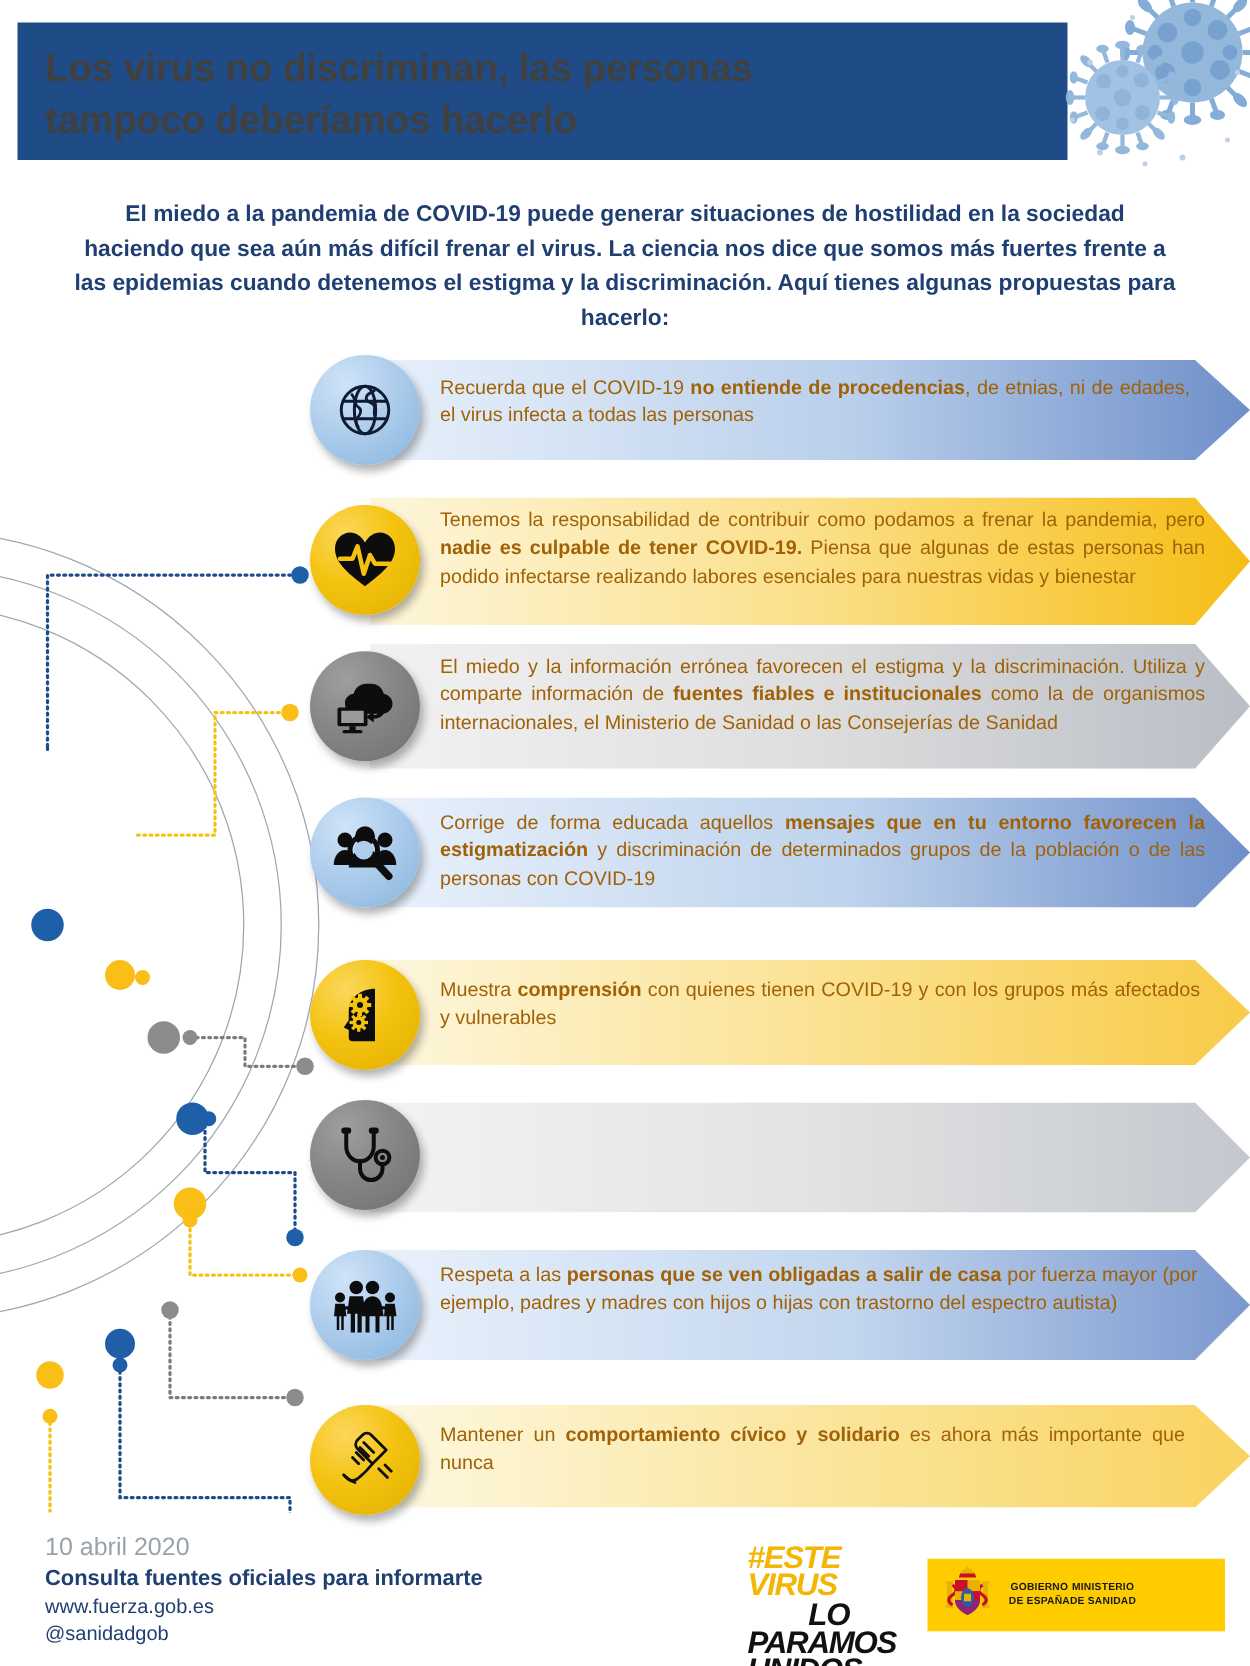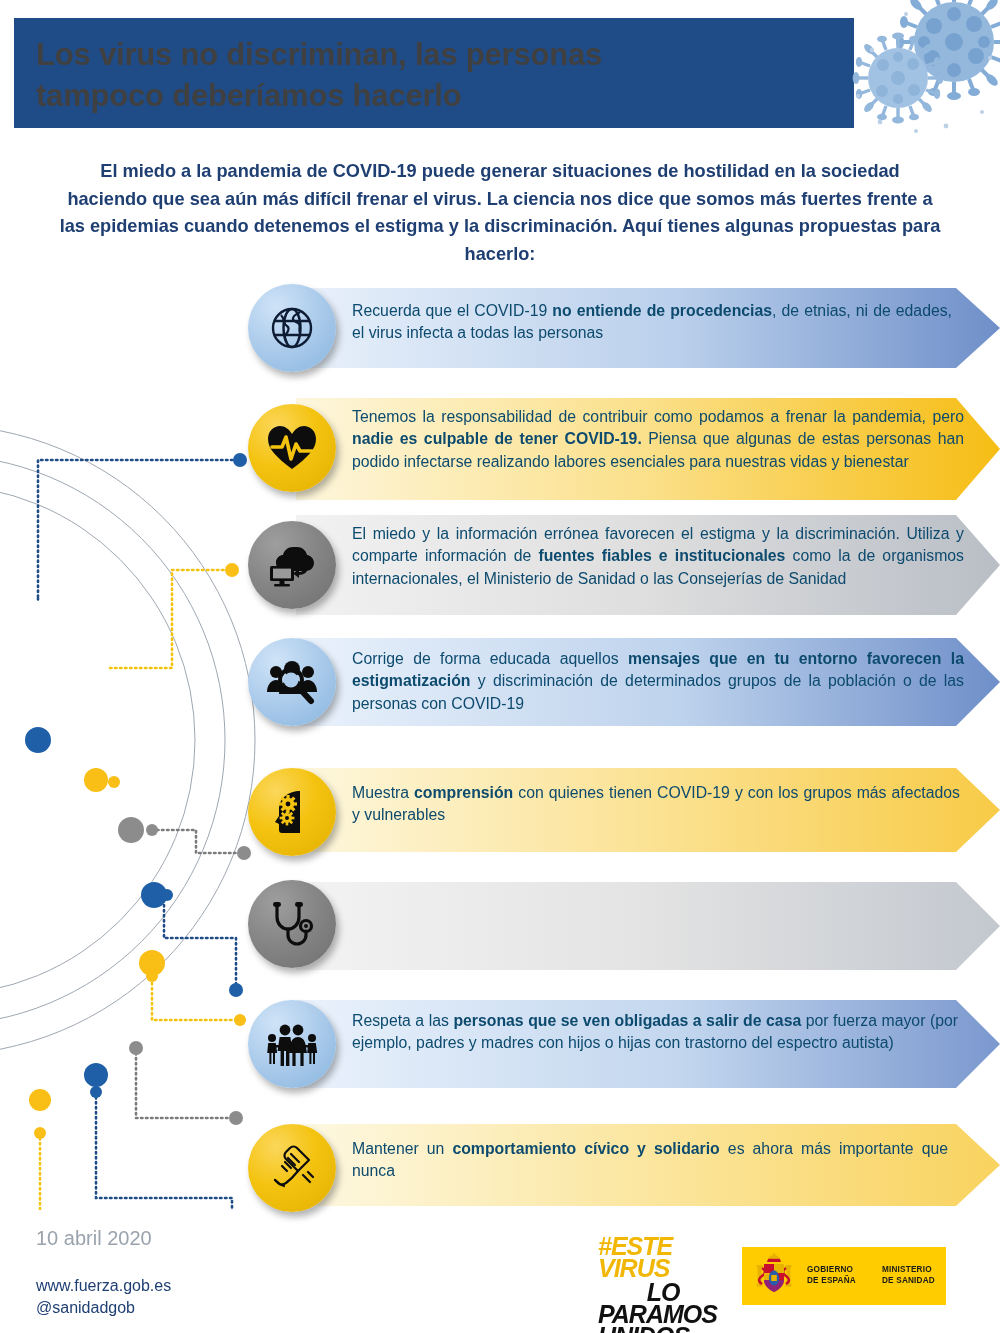--- a/index.html
+++ b/index.html
@@ -84,21 +84,21 @@
     z-index: 3;
   }
   .bubble.blue  { background: radial-gradient(circle at 32% 26%, #cfe3f7 0%, #aecdec 45%, #87b4de 100%); }
   .bubble.gold  { background: radial-gradient(circle at 32% 26%, #fbd75b 0%, #f4c310 45%, #e2ae00 100%); }
   .bubble.grey  { background: radial-gradient(circle at 32% 26%, #9e9e9e 0%, #868686 45%, #6f6f6f 100%); }
   .bubble svg { display: block; }
 
   .item-text {
     position: absolute;
     left: 104px;
-    color: #0c4a6e;
+    color: #a16207;
     font-size: 15.8px;
     line-height: 1.42;
     text-align: justify;
     text-justify: inter-word;
     z-index: 2;
   }
   .item-text b { font-weight: 700; }
 
   
   .footer-date {
@@ -138,35 +138,36 @@
   }
   .campaign .l1 { color: #f2b705; font-size: 25px; display:block; }
   .campaign .l2 { color: #f2b705; font-size: 25px; display:block; }
   .campaign .l3 { color: #111111; font-size: 25px; display:block; margin-top: 2px; text-align: center; }
   .campaign .l4 { color: #111111; font-size: 25px; display:block; }
   .campaign .l5 { color: #111111; font-size: 25px; display:block; }
 
   .gob-logo {
     position: absolute;
     left: 742px; top: 1247px;
-    width: 204px; height: 58px;
+    width: 238px; height: 58px;
     background: #ffcc00;
     display: flex;
     align-items: center;
+    text-align: center;
   }
   .gob-shield { margin-left: 12px; }
   .gob-text {
     font-size: 8.2px;
     font-weight: 700;
     color: #1a1a1a;
     line-height: 1.32;
     letter-spacing: 0.2px;
   }
   .gob-col1 { margin-left: 13px; }
-  .gob-col2 { margin-left: 26px; }
+  .gob-col2 { }
 </style>
 </head>
 <body>
 
 <div id="page">
 
   <div class="header-band"></div>
   <div class="header-title">Los virus no discriminan, las personas
 tampoco deberíamos hacerlo</div>
 
@@ -600,20 +601,21 @@
           <path d="M8 37 c3 3 6 5 9 6"></path>
           <path d="M36 32 l7 7"></path>
           <path d="M41 29 l5 5"></path>
         </g>
       </svg>
     </div>
     <div class="item-text" style="top:14px; width:596px;">Mantener un <b>comportamiento cívico y solidario</b> es ahora más importante que nunca</div>
   </div>
 
   <div class="footer-date">10 abril 2020</div>
+  <div class="footer-strong">Consulta fuentes oficiales para informarte</div>
   <div class="footer-url">www.fuerza.gob.es</div>
   <div class="footer-handle">@sanidadgob</div>
 
   <div class="campaign">
     <span class="l1">#ESTE</span>
     <span class="l2">VIRUS</span>
     <span class="l3">LO</span>
     <span class="l4">PARAMOS</span>
     <span class="l5">UNIDOS</span>
   </div>

